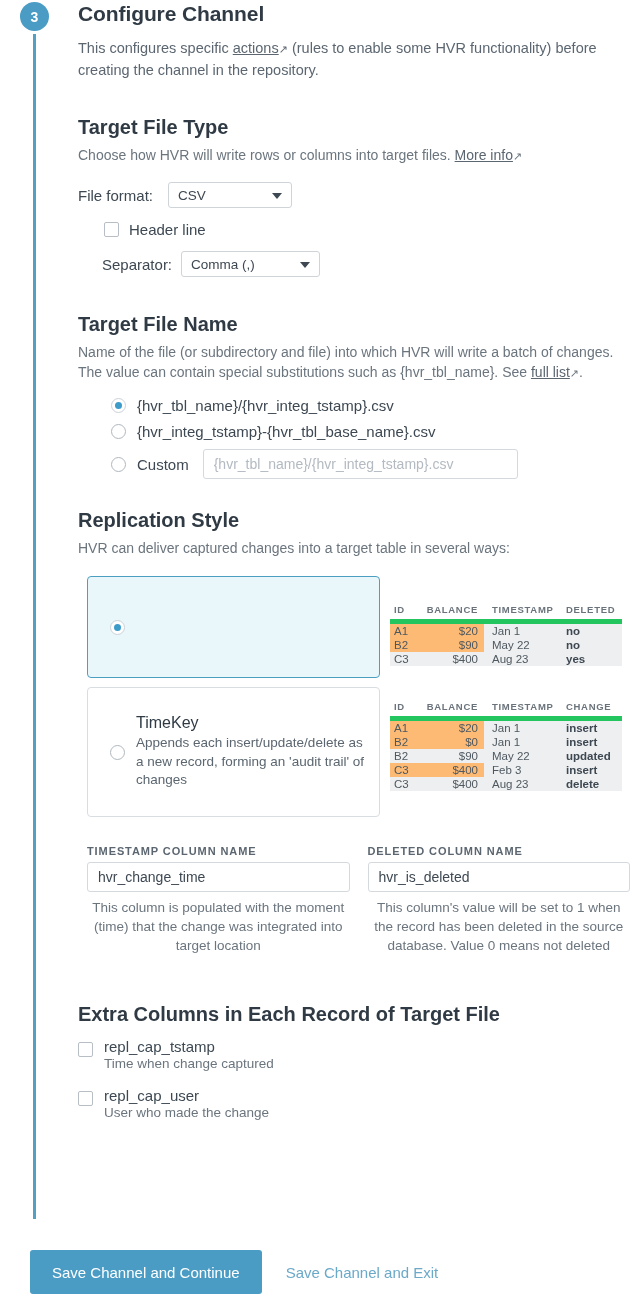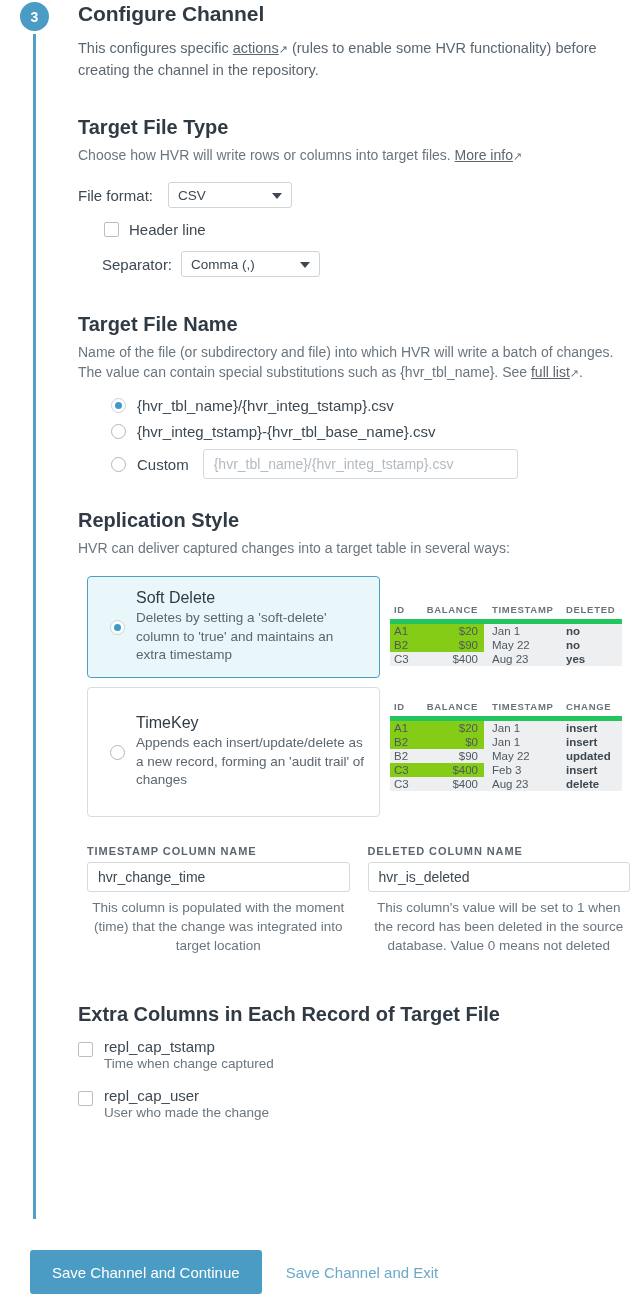--- a/index.html
+++ b/index.html
@@ -200,21 +200,21 @@
     border-bottom: 5px solid #22c55e;
     white-space: nowrap;
   }
   .mini-table th.num, .mini-table td.num { text-align: right; }
   .mini-table td {
     padding: 1px 6px 1px 4px;
     font-size: 11.5px;
     background: #eeeff0;
     white-space: nowrap;
   }
-  .mini-table td.white { background: #84cc16; }
+  .mini-table td.white { background: #fdba74; }
   .mini-table td.bold { font-weight: bold; color: #3d4852; }
 
   
   .colname-label {
     font-size: 11px;
     font-weight: bold;
     letter-spacing: 0.9px;
     color: #5b6670;
     margin-bottom: 5px;
   }
@@ -323,24 +323,20 @@
 
   <div style="margin-top:30px;">
     <h2 class="section-title">Replication Style</h2>
     <p class="section-desc">HVR can deliver captured changes into a target table in several ways:</p>
 
     <div class="row" style="margin-top:18px; align-items:stretch;">
       <div class="style-card selected" style="height:102px; margin-left:9px;">
         <div class="card-radio-wrap">
           <div class="radio checked"></div>
         </div>
-        <div class="card-text">
-          <div class="card-title">Soft Delete</div>
-          <div class="card-desc">Deletes by setting a 'soft-delete' column to 'true' and maintains an extra timestamp</div>
-        </div>
       </div>
       <div style="margin-left:10px; align-self:flex-start; padding-top:28px;">
         <table class="mini-table">
           <thead>
             <tr>
               <th style="width:32px;">ID</th>
               <th class="num" style="width:62px;">BALANCE</th>
               <th style="width:78px; padding-left:8px;">TIMESTAMP</th>
               <th>DELETED</th>
             </tr>

